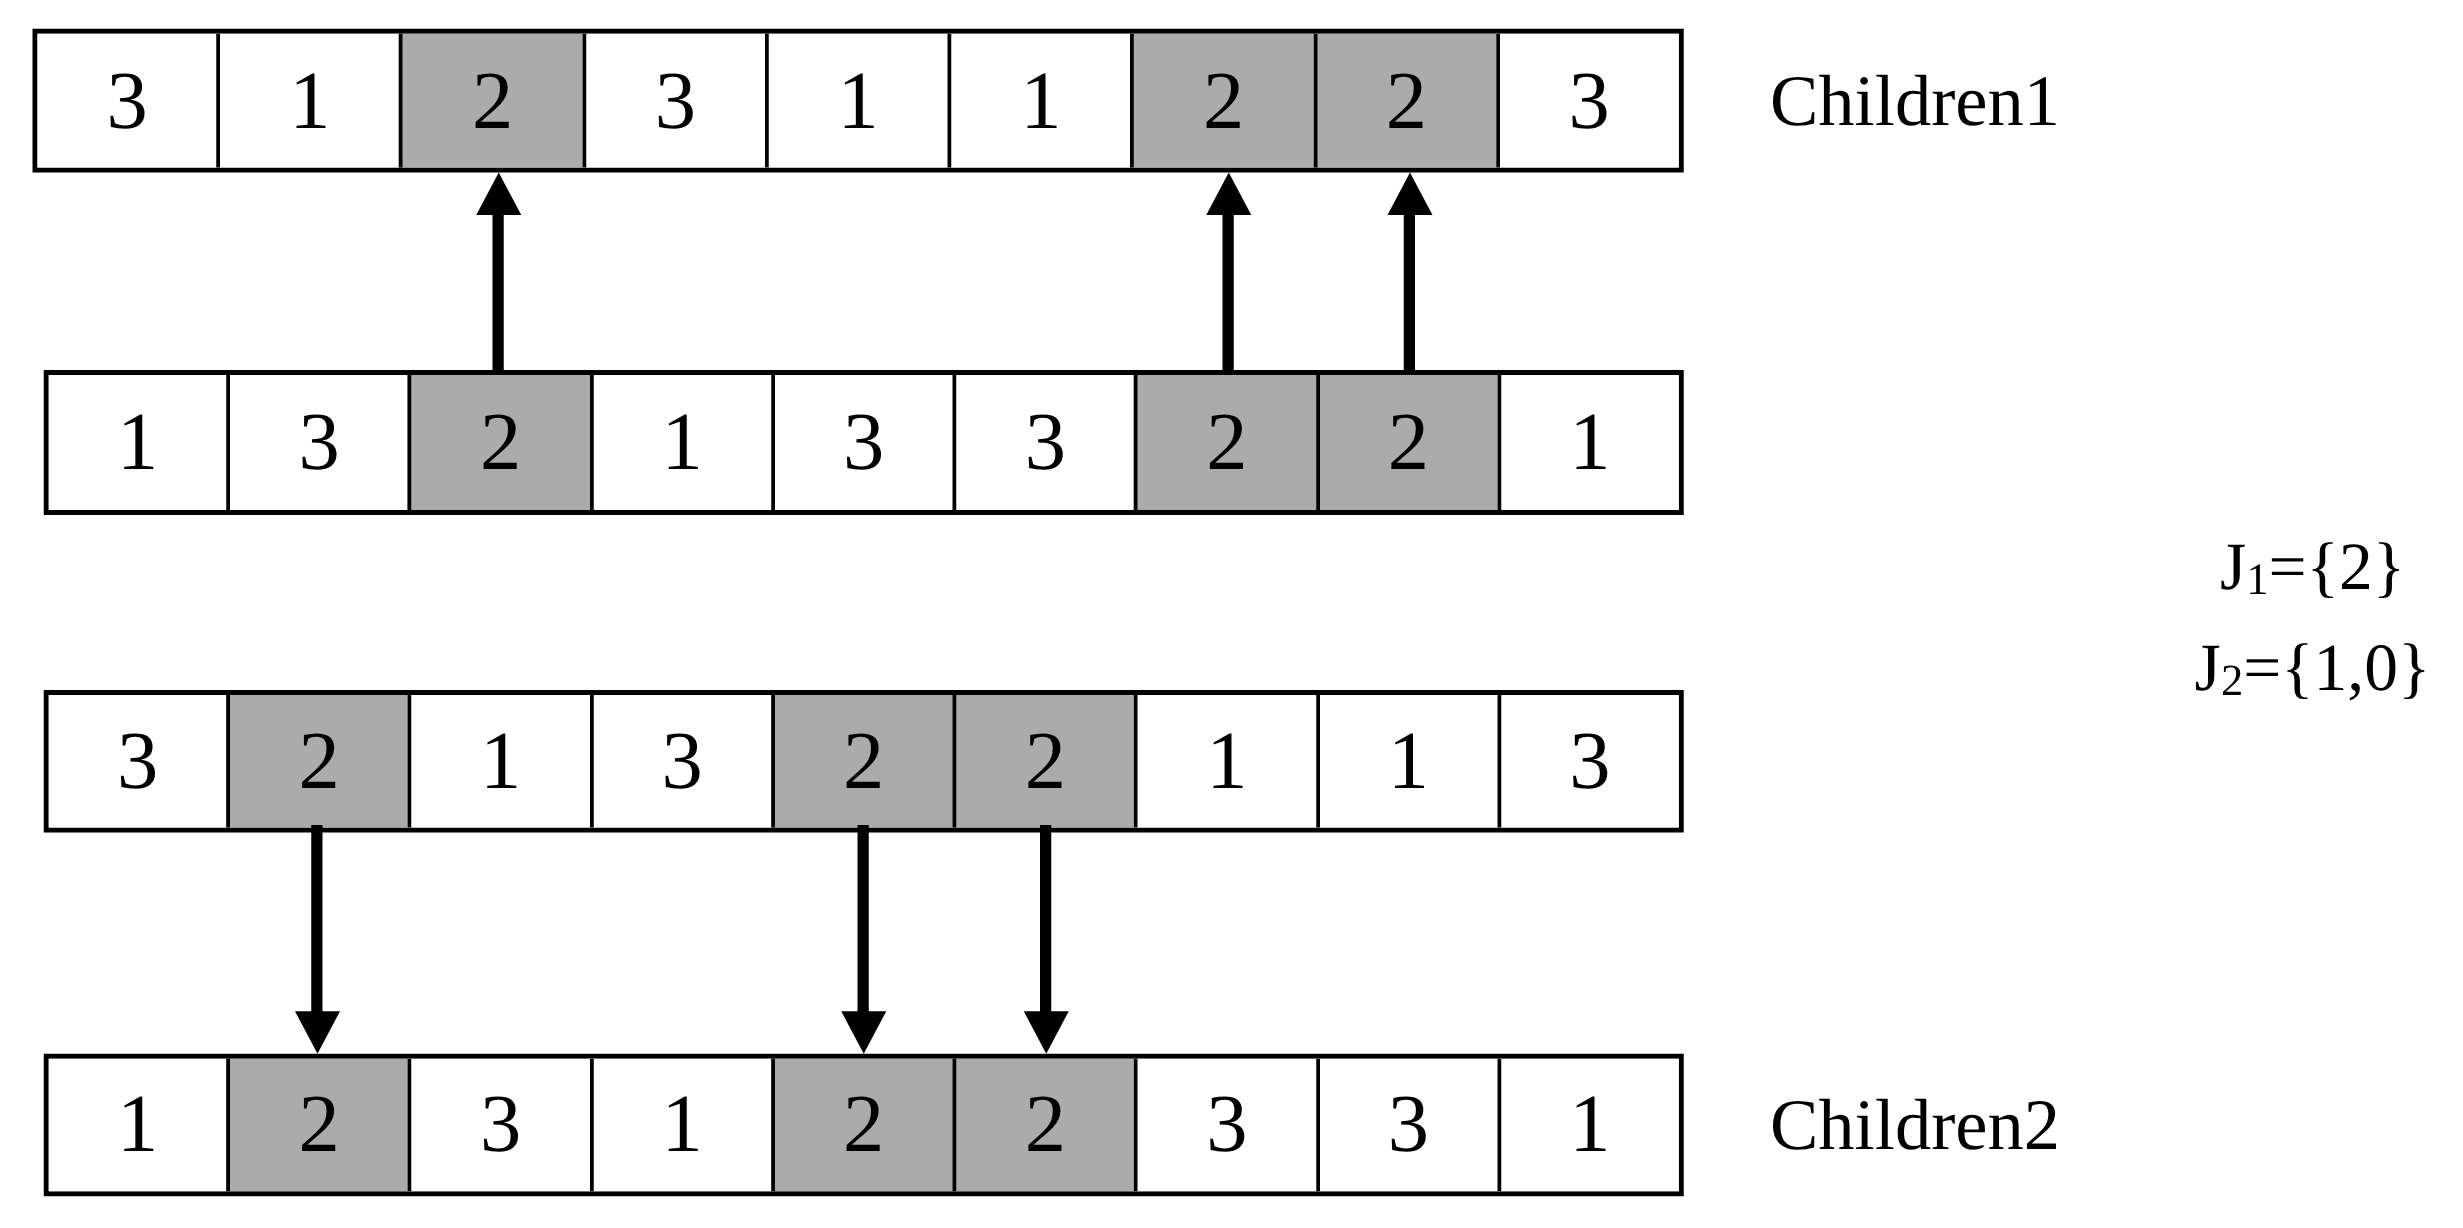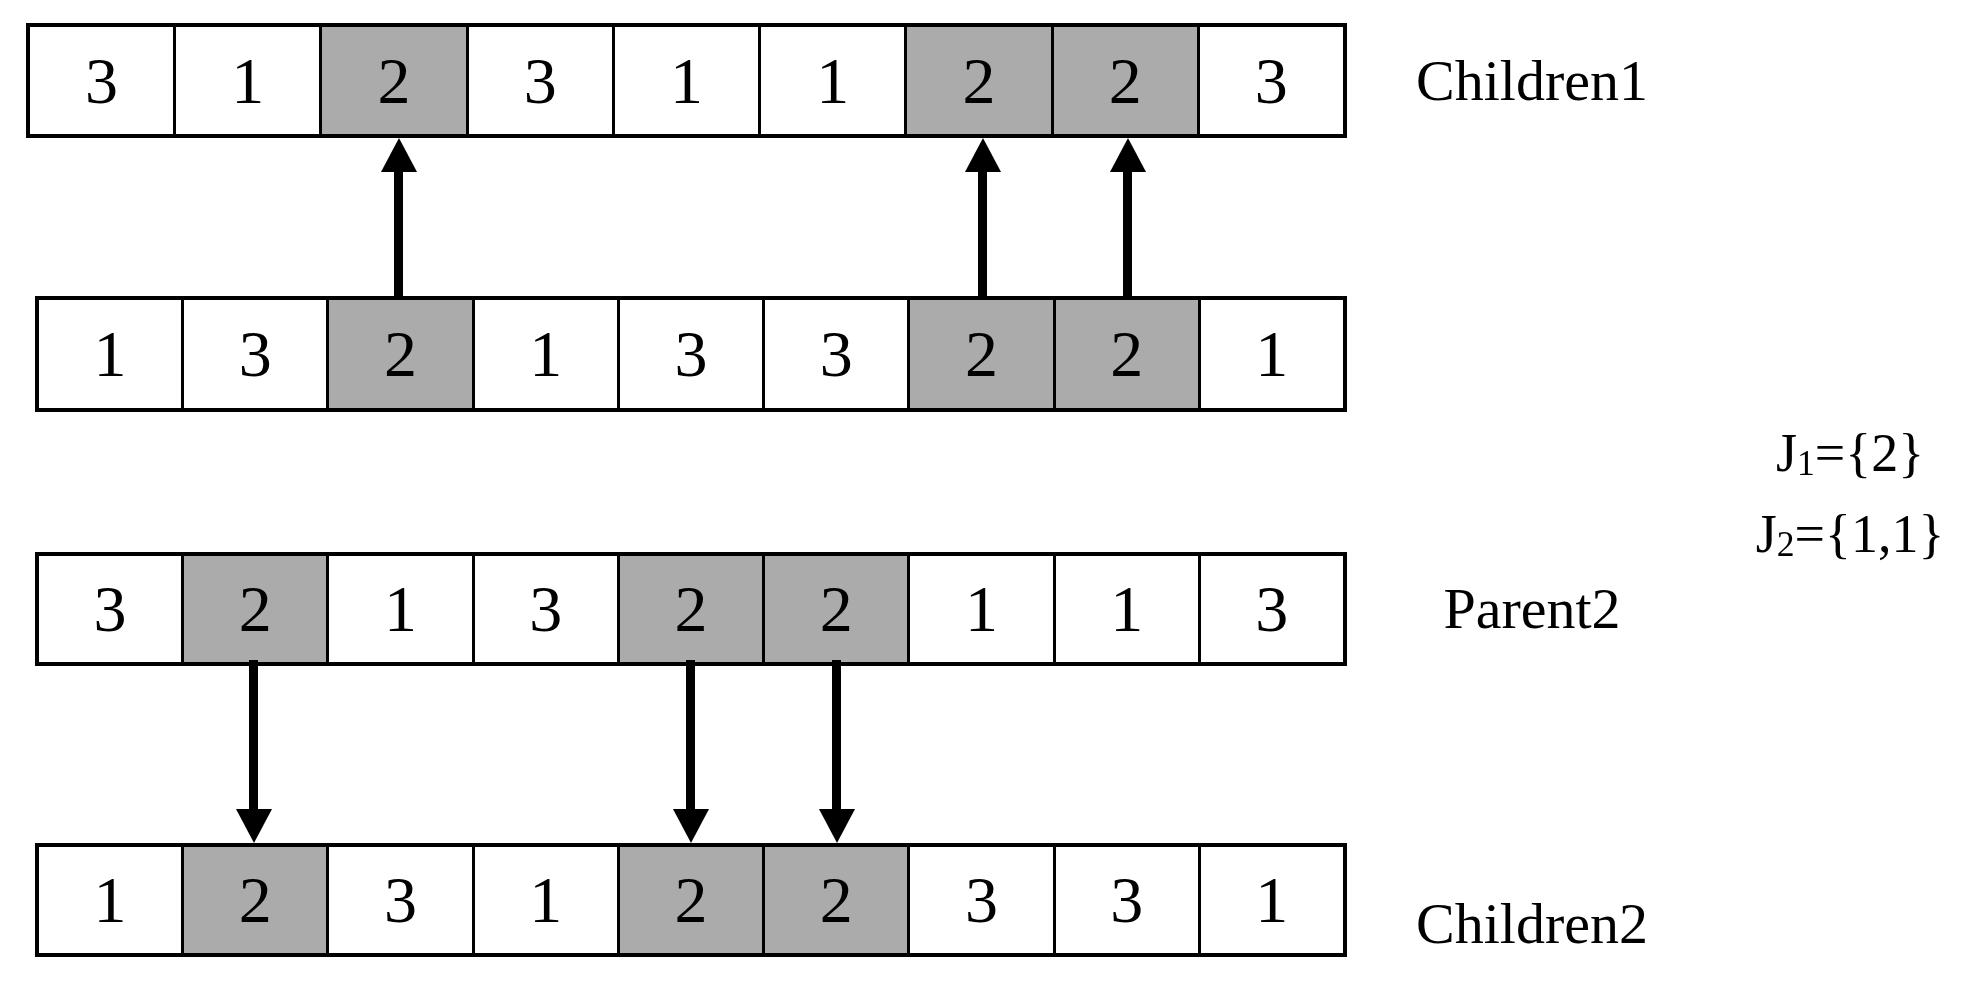--- a/index.html
+++ b/index.html
@@ -133,26 +133,25 @@
       <div class="cell">3</div>
       <div class="cell">1</div>
       <div class="cell hl">2</div>
       <div class="cell hl">2</div>
       <div class="cell">3</div>
       <div class="cell">3</div>
       <div class="cell">1</div>
     </div>
 
   <div class="row-label" style="top: 80.5px;">Children1</div>
-  <div class="row-label" style="top: 609px;">Parent2</div>
-  <div class="row-label" style="top: 900px; margin-top: 24px;">Children2</div>
+  <div class="row-label" style="top: 900px;">Children2</div>
 
   <div class="annot-block">
     <div><span>J</span><span class="subscript">1</span><span>={2}</span></div>
-    <div><span>J</span><span class="subscript">2</span><span>={1,1}</span></div>
+    <div><span>J</span><span class="subscript">2</span><span>={1,0}</span></div>
   </div>
 
 <div class="arrow" style="left: 381px; top: 138px; height: 158px;">
       <div class="shaft" style="top: 30px; height: 128px;"></div>
       <div class="head-up"></div>
     </div>
     <div class="arrow" style="left: 965px; top: 138px; height: 158px;">
       <div class="shaft" style="top: 30px; height: 128px;"></div>
       <div class="head-up"></div>
     </div>

